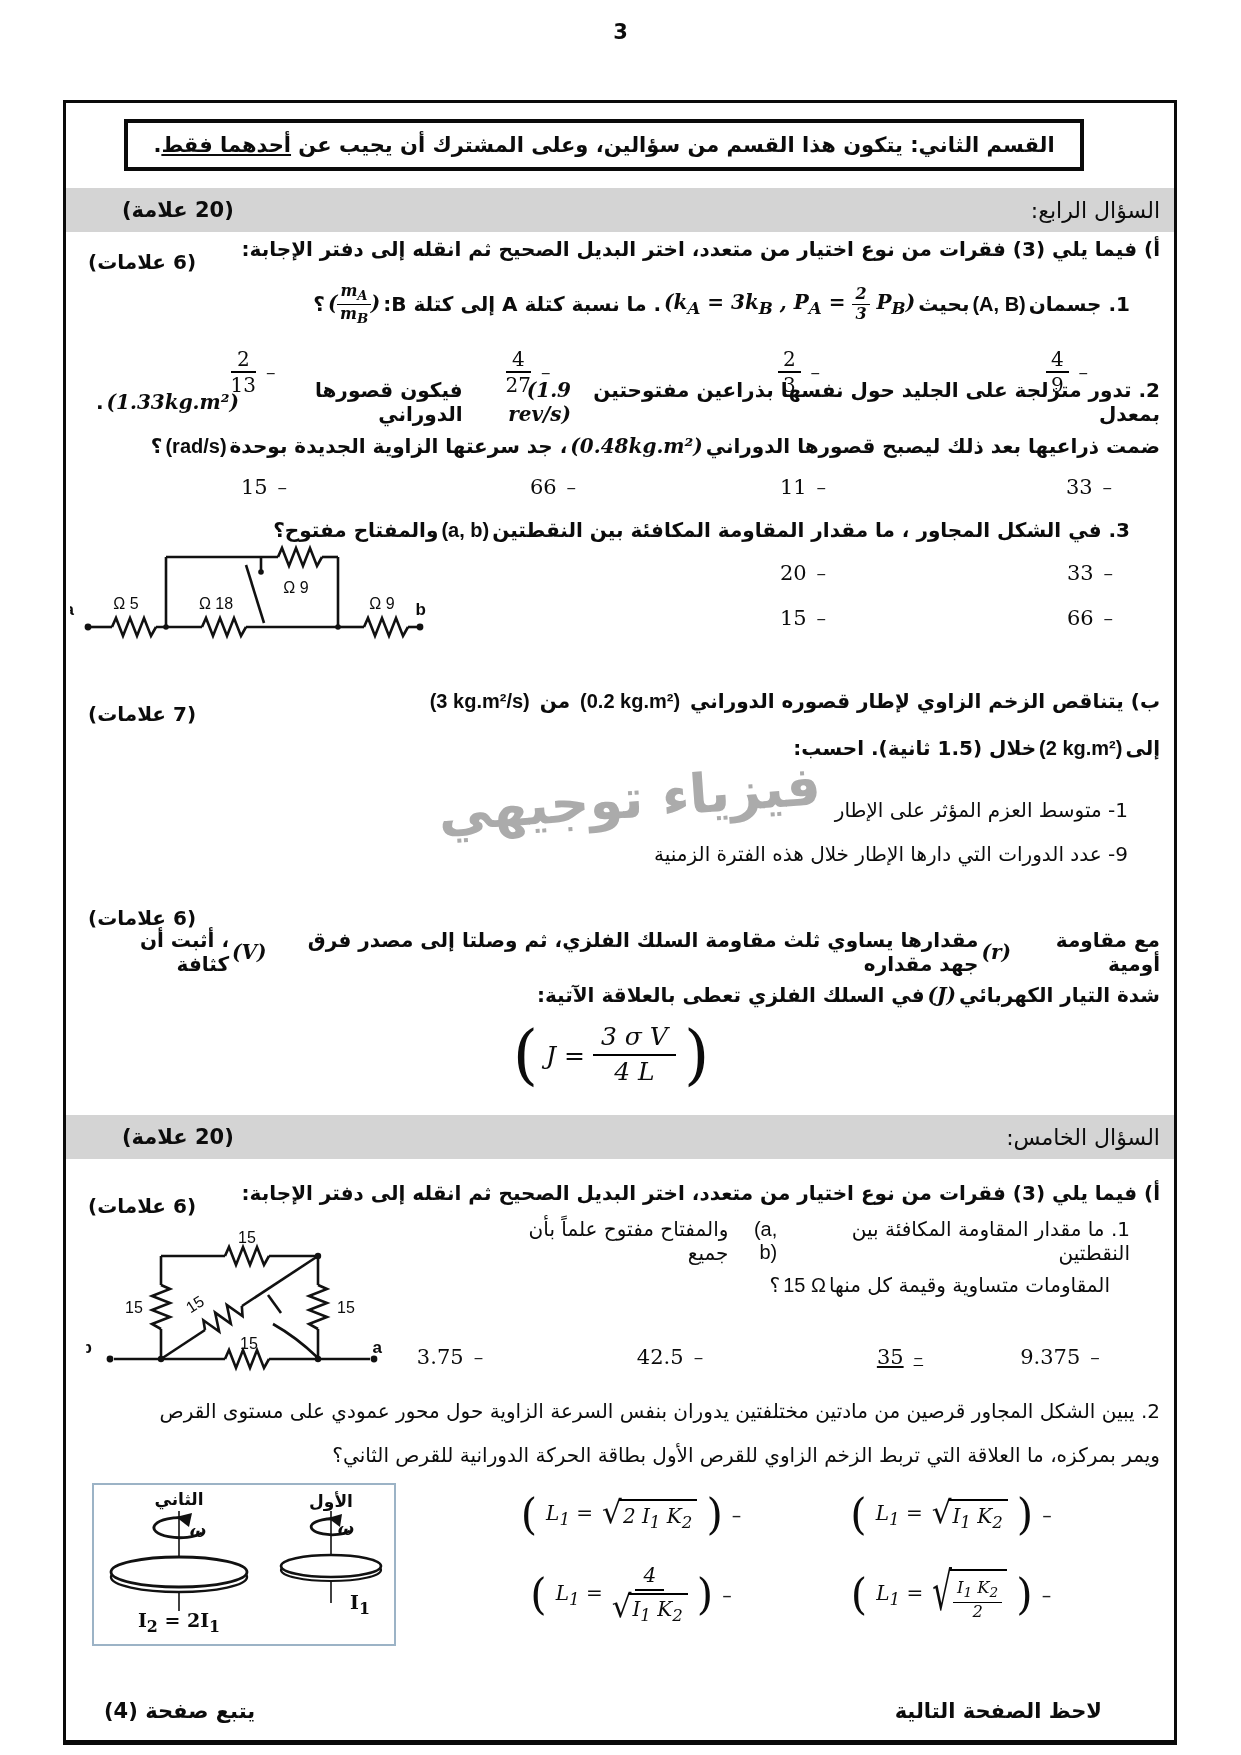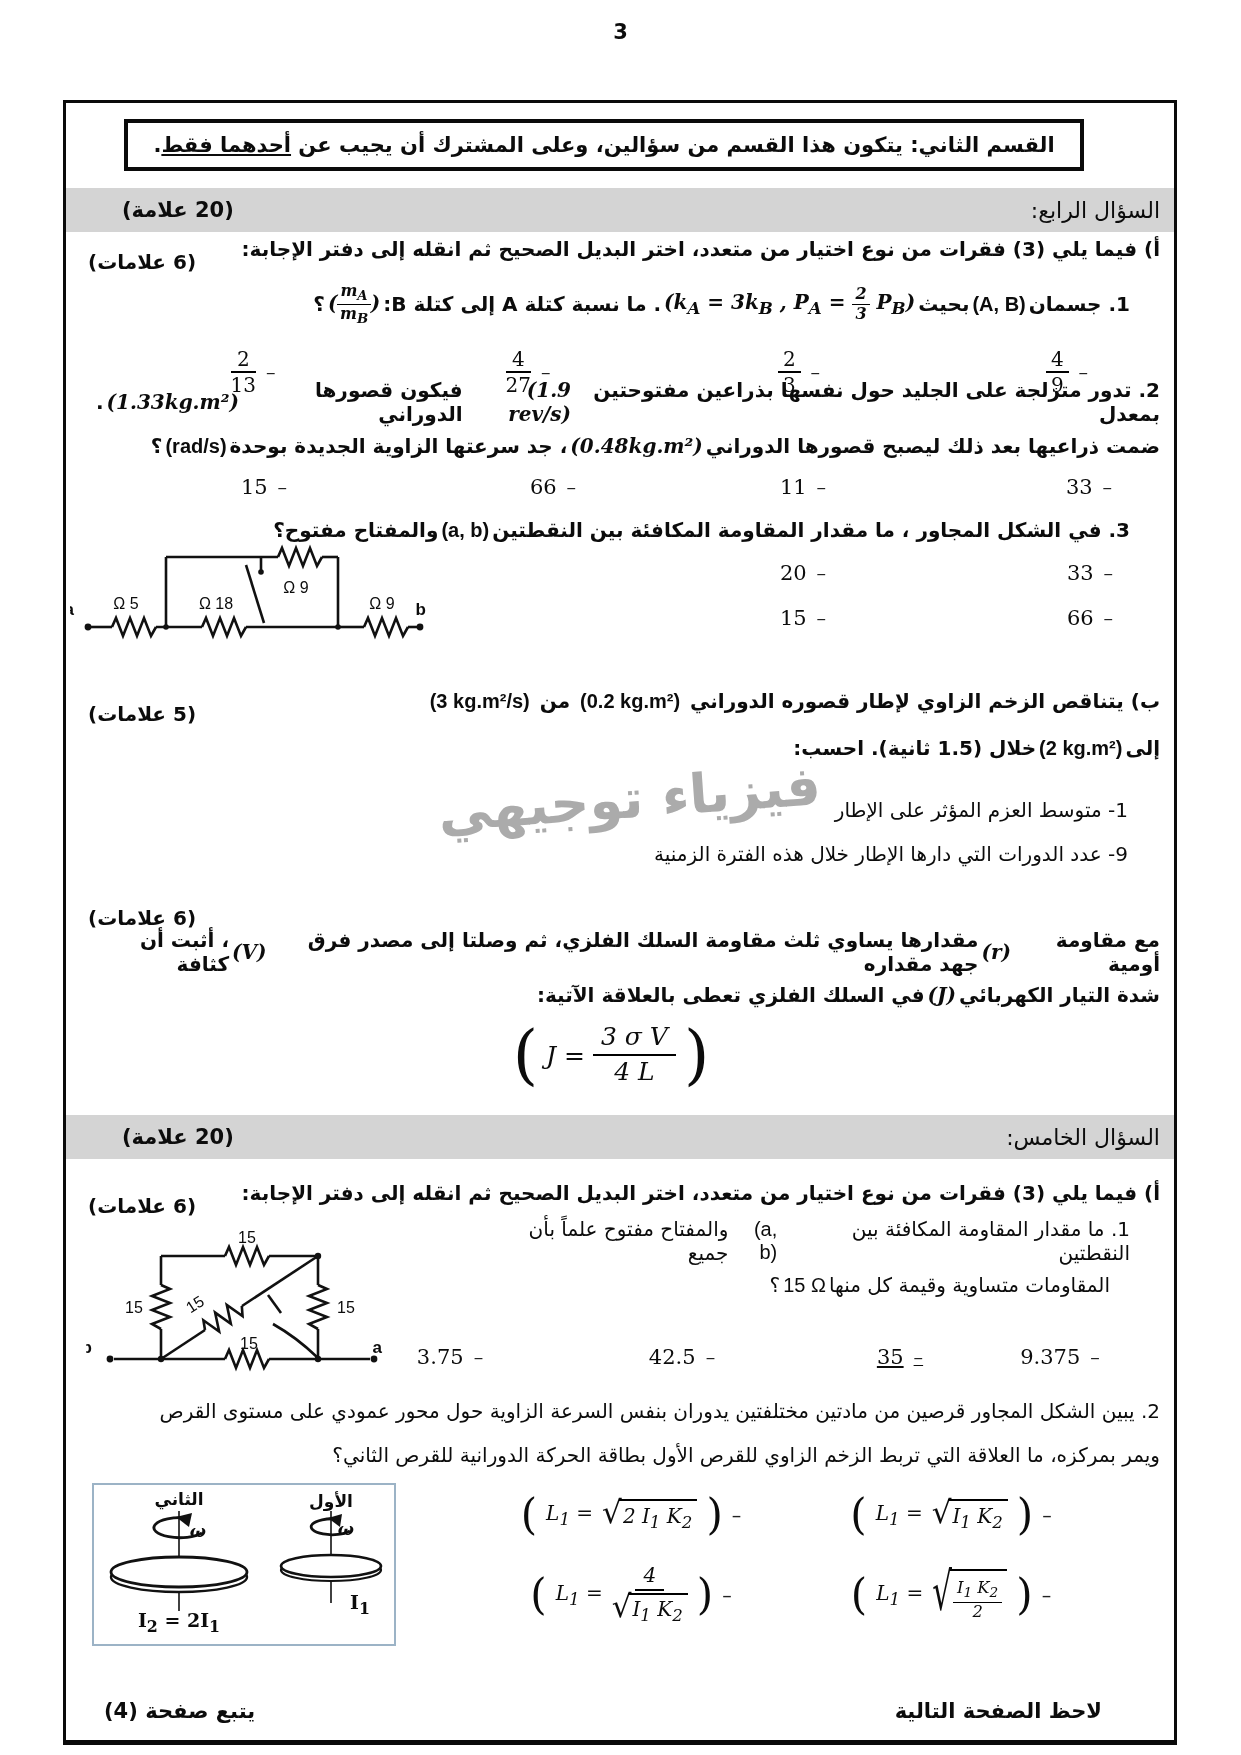--- a/index.html
+++ b/index.html
@@ -193,21 +193,21 @@
       <span>15</span>
       <span class="dash">–</span>
     </div>
     <div class="ocell" style="left:964px;top:500px;width:120px;height:30px;">
       <span>66</span>
       <span class="dash">–</span>
     </div>
 
     <div class="irow" style="top:586px;">
       <span class="itext">ب) يتناقص الزخم الزاوي لإطار قصوره الدوراني <span class="u">(0.2 kg.m²)</span> من <span class="u">(3 kg.m²/s)</span></span>
-      <span class="imarks">(5 علامات)</span>
+      <span class="imarks">(7 علامات)</span>
     </div>
     <div class="tline" style="top:630px;height:30px;">إلى <span class="u">(2 kg.m²)</span> خلال (1.5 ثانية). احسب:</div>
     <div class="tline lite" style="top:692px;height:30px;right:46px;">1- متوسط العزم المؤثر على الإطار</div>
     <div class="tline lite" style="top:736px;height:30px;right:46px;">9- عدد الدورات التي دارها الإطار خلال هذه الفترة الزمنية</div>
 
     <div class="wmark" style="left:385px;top:664px;width:370px;">فيزياء توجيهي</div>
 
     <div class="irow" style="top:790px;">
       <span class="imarks">(6 علامات)</span>
     </div>
@@ -272,21 +272,21 @@
       <text class="cl" x="163" y="122" text-anchor="middle">15</text>
       <text class="cl" transform="translate(112,82) rotate(-33)" text-anchor="middle">15</text>
       <text class="cl b" x="6" y="126">b</text>
       <text class="cl b" x="296" y="126">a</text>
     </svg>
 
     <div class="ocell" style="left:324px;top:1240px;width:120px;height:28px;">
       <span>3.75</span>
       <span class="dash">–</span>
     </div>
-    <div class="ocell" style="left:556px;top:1240px;width:120px;height:28px;">
+    <div class="ocell" style="left:544px;top:1240px;width:120px;height:28px;">
       <span>42.5</span>
       <span class="dash">–</span>
     </div>
     <div class="ocell" style="left:774px;top:1240px;width:120px;height:28px;text-decoration:underline;">
       <span>35</span>
       <span class="dash">–</span>
     </div>
     <div class="ocell" style="left:934px;top:1240px;width:120px;height:28px;">
       <span>9.375</span>
       <span class="dash">–</span>

